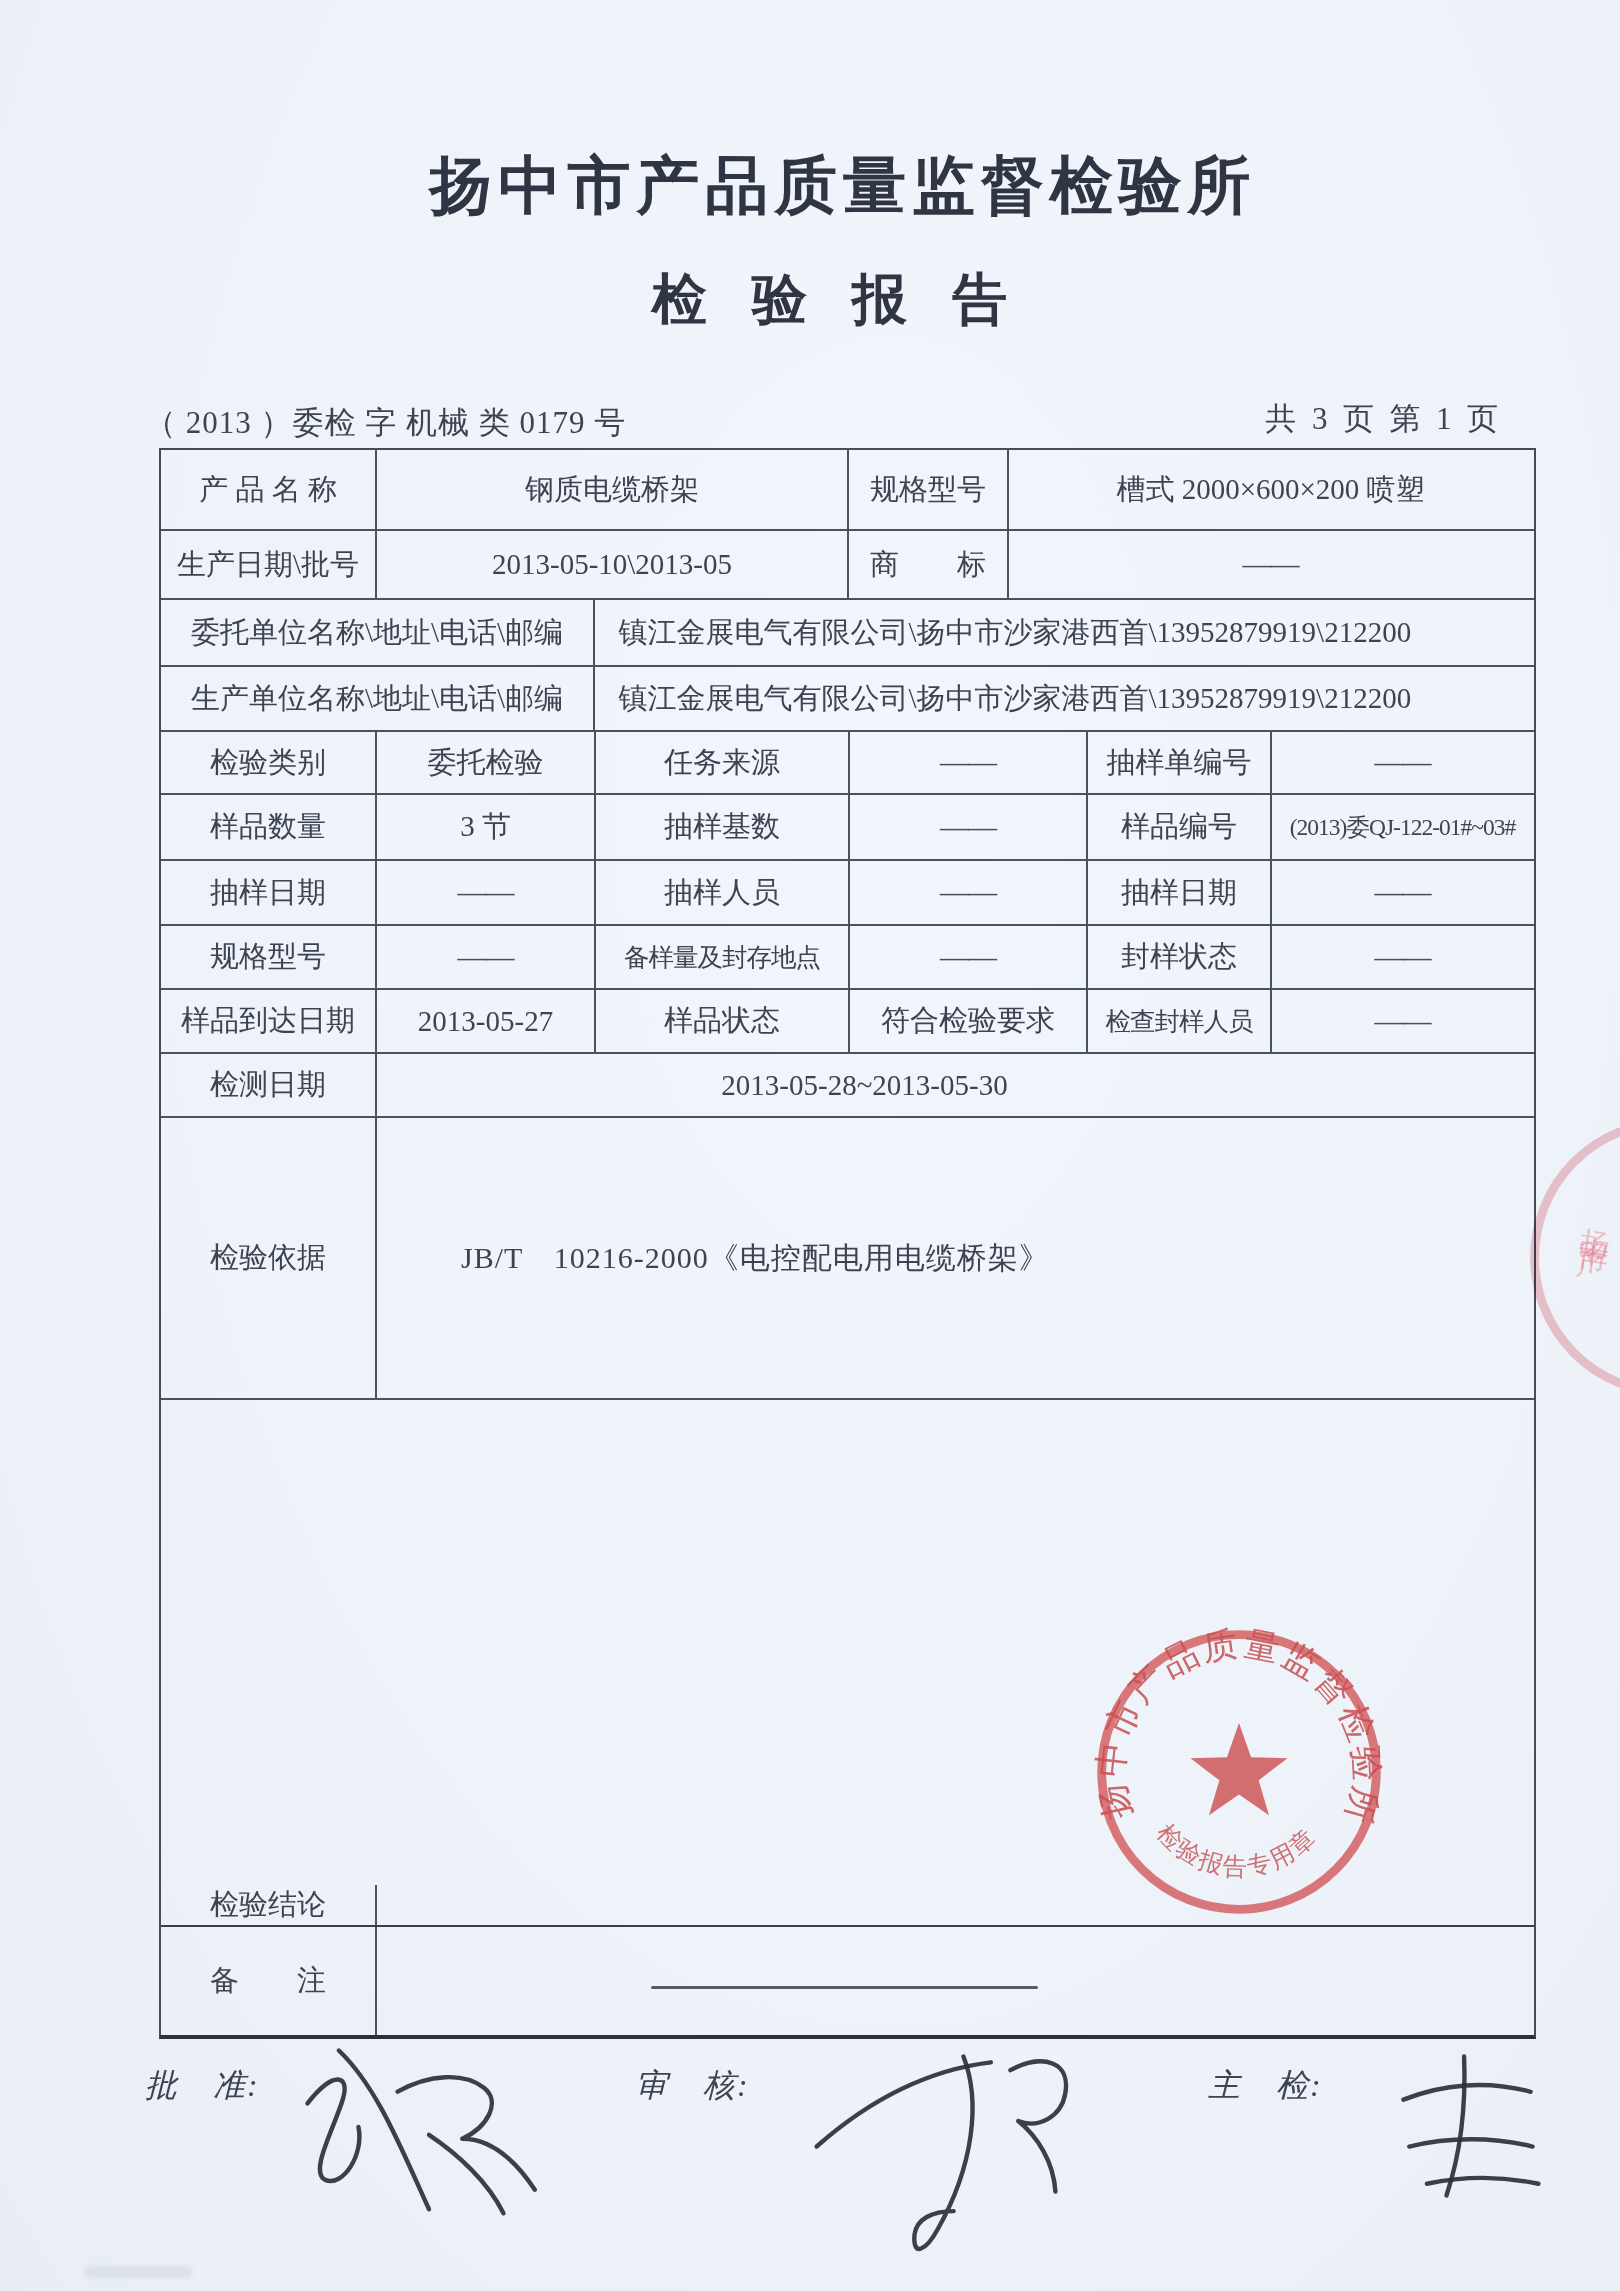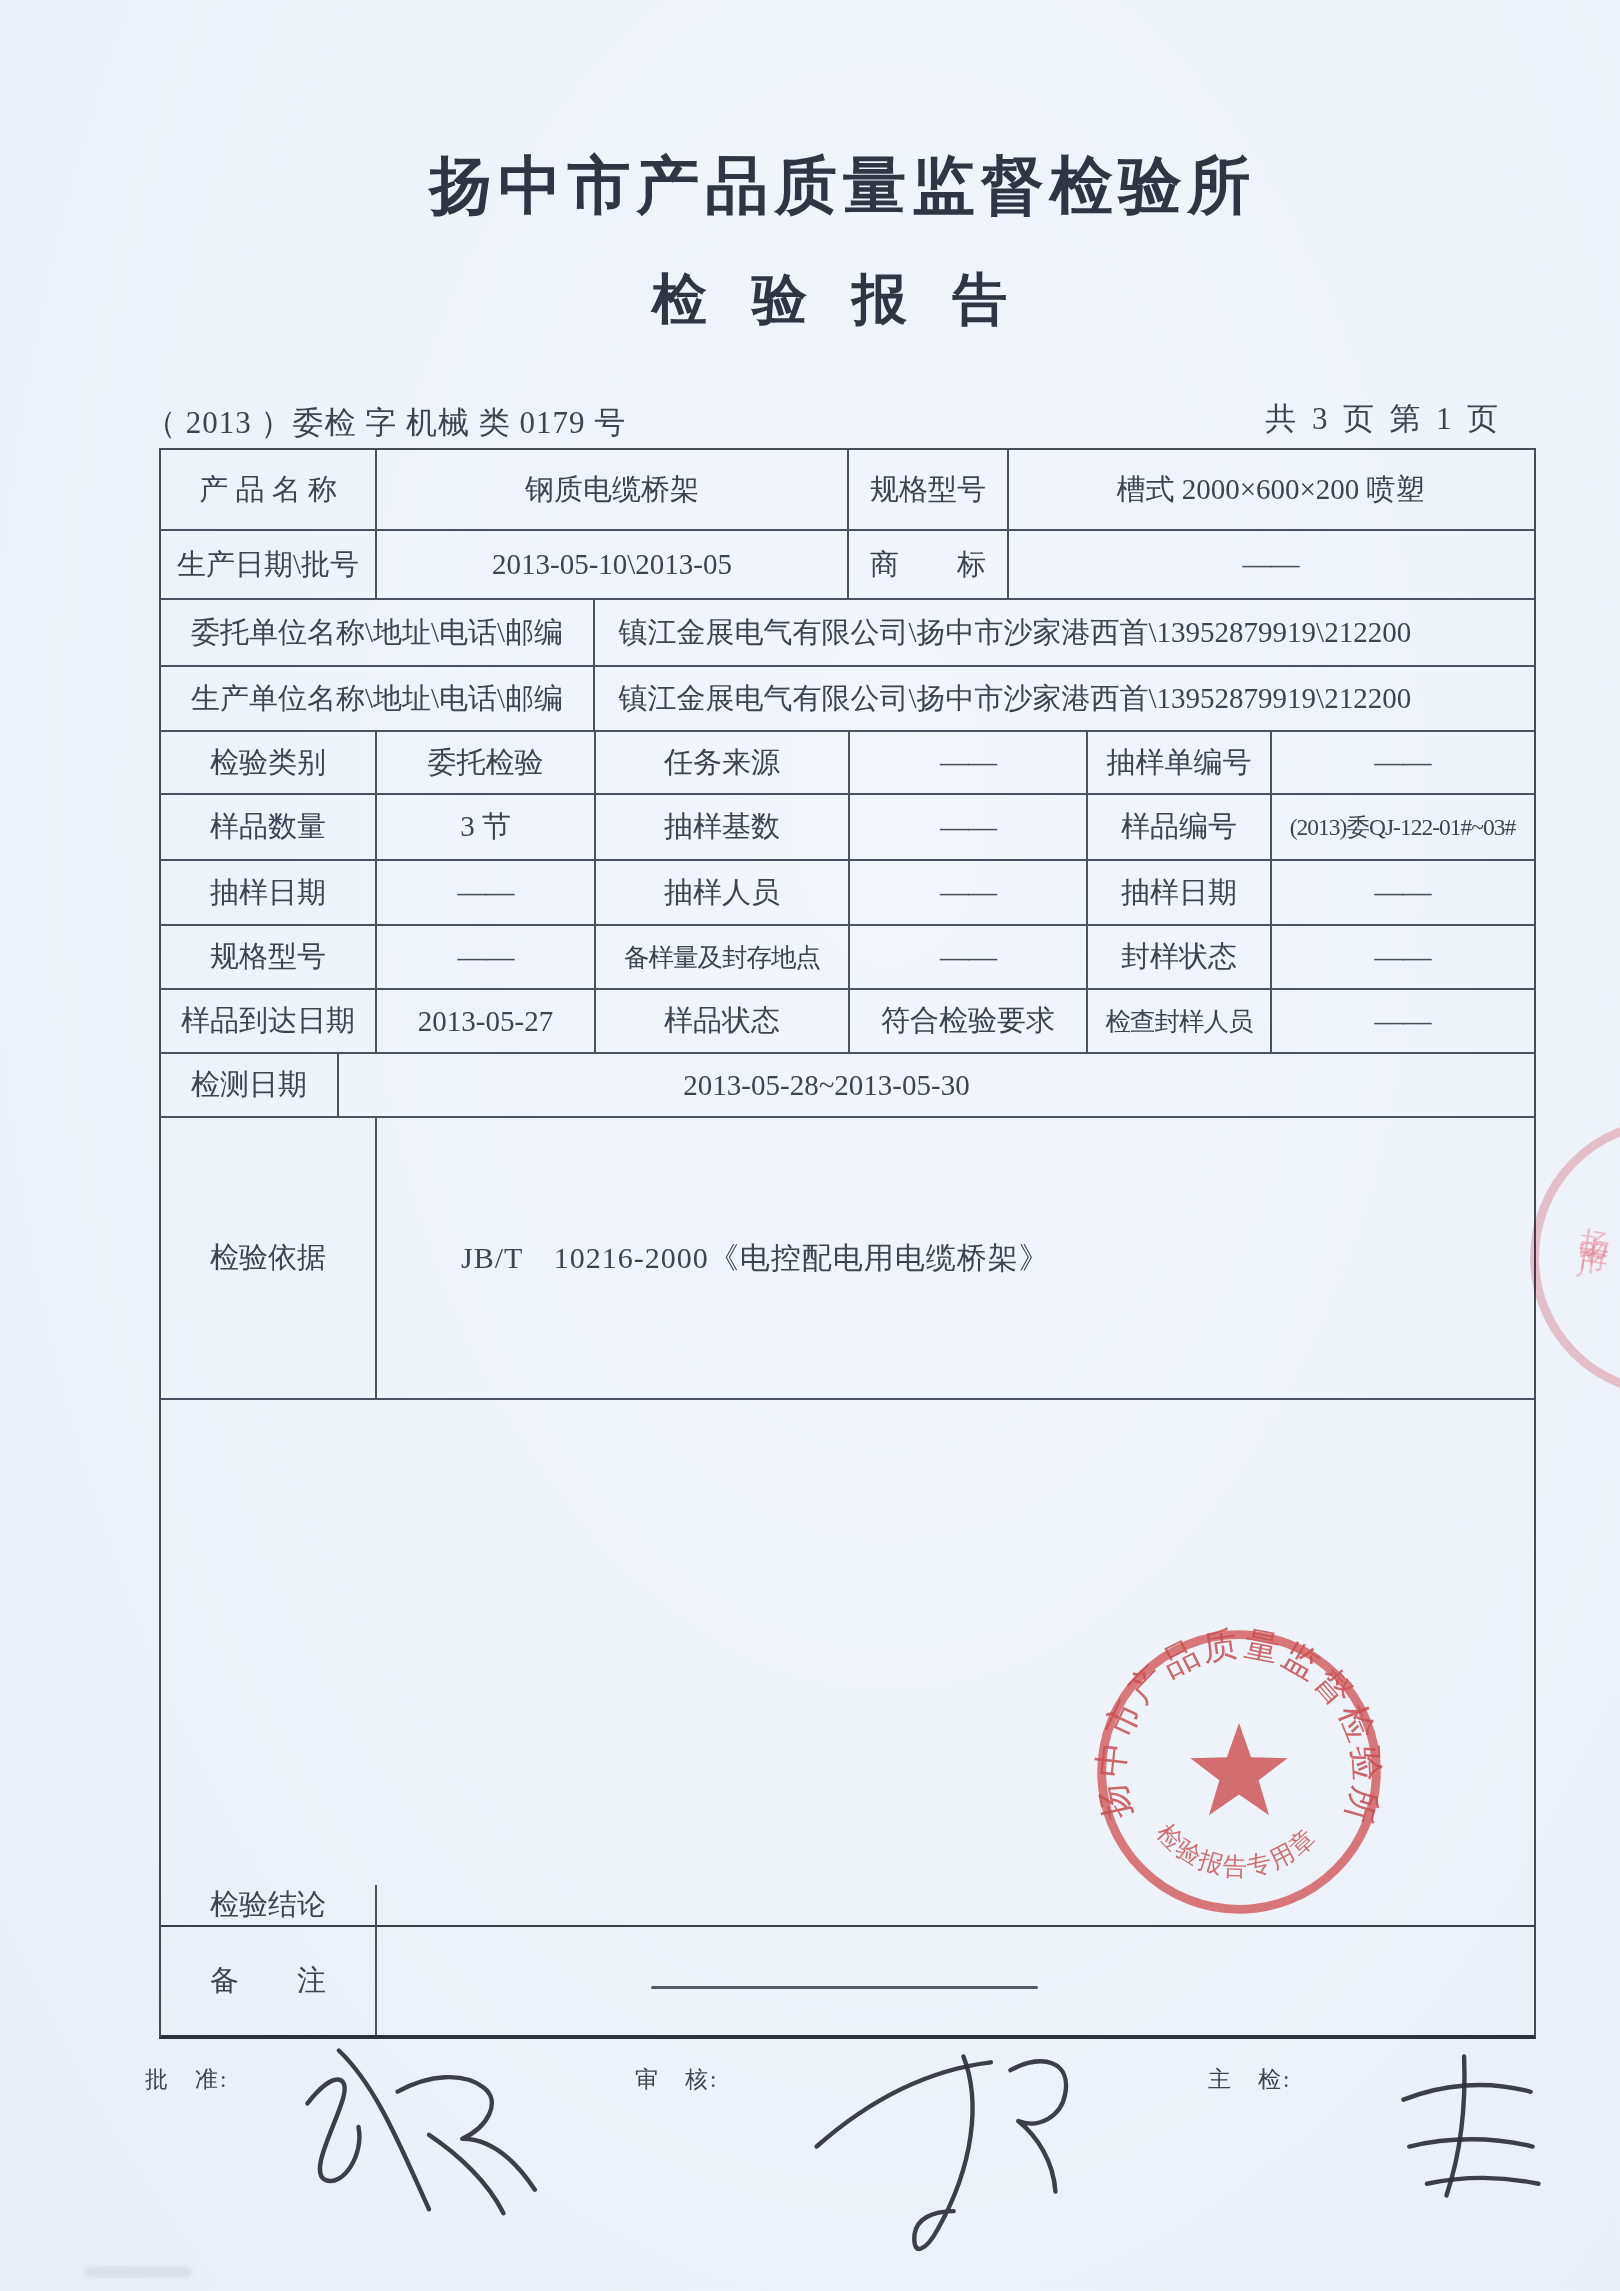--- a/index.html
+++ b/index.html
@@ -42,21 +42,21 @@
   .concl-cell{position:relative;}
   .concl-text{position:absolute;left:84px;top:235px;font-size:30px;letter-spacing:1px;white-space:nowrap;}
   .stamp-note{position:absolute;right:23.5px;top:356px;font-size:32px;letter-spacing:2px;}
   .issue-line{position:absolute;left:639px;top:394px;display:flex;align-items:baseline;font-size:33px;}
   .hand{font-style:italic;font-weight:bold;color:#20242d;display:inline-block;}
   .hand-year{font-size:57px;transform:rotate(-6deg);margin:0 3.9px 0 7.8px;}
   .hand-month{font-size:61px;transform:rotate(-4deg);margin:0 7.8px 0 47px;}
   .hand-day{font-size:61px;transform:rotate(-8deg);margin:0 9.8px 0 43px;}
   .unit{margin-left:9.8px;}
   .remark-line{position:absolute;left:651px;top:1986px;width:387px;height:2.9px;background:#3a3f49;opacity:.85;border-radius:2px;}
-  .signoff-label{position:absolute;font-size:23px;letter-spacing:2px;color:var(--ink);}
+  .signoff-label{position:absolute;font-size:32px;letter-spacing:2px;color:var(--ink);font-style:italic;}
   .sig{position:absolute;}
   .sig path{stroke:#2c303a;stroke-width:4.5;fill:none;stroke-linecap:round;stroke-linejoin:round;opacity:.92;}
   .stamp-big{position:absolute;left:1086px;top:1619px;mix-blend-mode:multiply;}
   .edge-stamp{position:absolute;left:1498px;top:1096px;mix-blend-mode:multiply;}
   .edge-stamp-text{position:absolute;left:1564px;top:1204px;height:216px;writing-mode:vertical-rl;
     font-size:31px;color:var(--red-faint);transform:rotate(8deg);letter-spacing:5.9px;}
   .smudge{position:absolute;left:84px;top:2266px;width:108px;height:11.8px;
     background:rgba(130,140,160,0.15);filter:blur(2px);border-radius:5.9px;}
 </style>
 </head>
@@ -134,21 +134,21 @@
     <div class="row" style="height:64px">
       <div class="cell" style="width:216px">样品到达日期</div>
       <div class="cell" style="width:219px">2013-05-27</div>
       <div class="cell" style="width:254px">样品状态</div>
       <div class="cell" style="width:238px">符合检验要求</div>
       <div class="cell squeeze" style="width:184px">检查封样人员</div>
       <div class="cell last dash" style="width:261px">——</div>
     </div>
 
     <div class="row" style="height:64px">
-      <div class="cell" style="width:178px">检测日期</div>
+      <div class="cell" style="width:216px">检测日期</div>
       <div class="cell last testdate" style="width:1156px">2013-05-28~2013-05-30</div>
     </div>
 
     <div class="row" style="height:282px">
       <div class="cell" style="width:216px">检验依据</div>
       <div class="cell last basis-val" style="width:1156px">JB/T　10216-2000《电控配电用电缆桥架》</div>
     </div>
 
     <div class="row thickbb" style="height:527px">
       <div class="cell" style="width:216px">检验结论</div>

